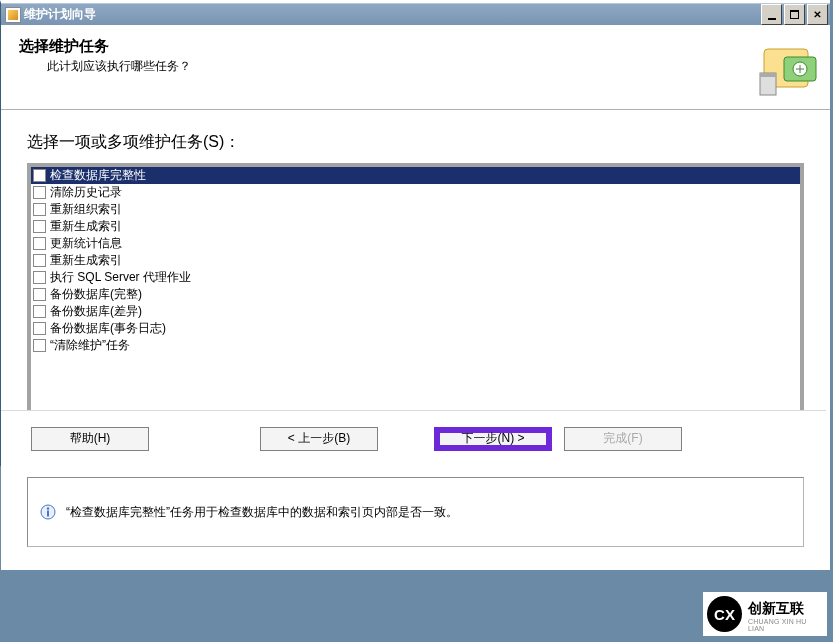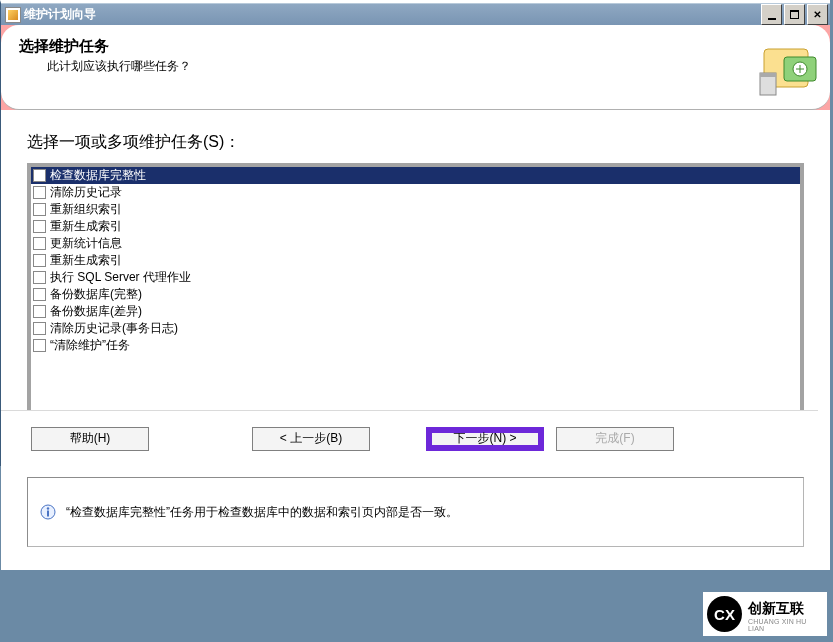--- a/index.html
+++ b/index.html
@@ -9,41 +9,41 @@
 
 .titlebar { height: 22px; background: linear-gradient(#8fa8c2,#7995b3); display: flex; align-items: center; padding: 0 2px 0 4px; color: #fff; border-top: 1px solid #b8cada; }
 .titlebar .icon-box { width: 16px; height: 16px; margin-right: 3px; background: #fff; border: 1px solid #888; position: relative; }
 .titlebar .icon-box::after{content:"";position:absolute;inset:2px;background:linear-gradient(135deg,#ffd060,#d88b20);}
 .titlebar .title { flex: 1; font-weight: bold; font-size: 12px; }
 .sysbtn { width: 21px; height: 21px; margin-left: 2px; background: #d4d0c8; border: 1px solid #fff; border-right-color:#404040; border-bottom-color:#404040; display:flex;align-items:center;justify-content:center;font-family: Tahoma; font-size: 10px; color:#000;}
 .sysbtn.min div{width:8px;height:2px;background:#000;margin-top:8px;}
 .sysbtn.max div{width:9px;height:9px;border:1px solid #000;border-top-width:2px;}
 .sysbtn.close{font-weight:bold;}
 
-.header-pane { height: 85px; background: #fff; border-bottom: 1px solid #b0b0b0; padding: 12px 18px; position: relative; border-radius: 18px; }
+.header-pane { height: 85px; background: #fff; border-bottom: 1px solid #b0b0b0; padding: 12px 18px; position: relative; }
 .header-pane h1 { font-size: 15px; font-weight: bold; }
 .header-pane .sub { font-size: 12px; margin-left: 28px; margin-top: 2px; }
 .header-icon { position: absolute; right: 12px; top: 18px; width: 60px; height: 56px; }
 .header-icon svg{width:100%;height:100%;}
 
 .body-pane { padding: 22px 26px 0 26px; background: #fff; height: 460px; }
 .instr { margin-bottom: 10px; font-size: 16px; }
 
 .listbox { border: 4px solid #a3a3a3; width: 100%; height: 290px; background: #fff; overflow-y: auto; }
 .listitem { display: flex; align-items: center; height: 17px; padding-left: 2px; font-size: 12px; }
 .listitem.selected { background: #1a2f6b; color: #fff; }
 .listitem input[type=checkbox]{ width:13px; height:13px; margin-right:4px; appearance:none; background:#fff; border:1px solid #888; }
 .listitem.selected input[type=checkbox]{background:#fff;}
 
 .descbox { margin-top: 24px; border: 1px solid #b5b5b5; border-top-color:#8c8c8c; border-left-color:#8c8c8c; height: 70px; padding: 8px 12px; display:flex; align-items:center; gap:10px; }
 .info-icon{width:16px;height:16px;flex-shrink:0;}
 .info-icon svg{width:100%;height:100%;}
 .descbox span{font-size:12px;}
 
-.footer { position:absolute; bottom:0; left:0; right:12px; height: 56px; background:#fff; border-top: 1px solid #c8c8c8aa; display:flex; align-items:center; padding: 0 14px 0 30px; }
+.footer { position:absolute; bottom:0; left:0; right:4px; height: 56px; background:#fff; border-top: 1px solid #c8c8c8aa; display:flex; align-items:center; padding: 0 14px 0 30px; }
 .btn { width: 118px; height: 24px; background: #f4f4f4; border: 1px solid #808080; font-size: 12px; display:flex;align-items:center;justify-content:center; gap:4px;}
 .btn.default{border:6px solid #6d28d9;margin-left:44px;}
 .btn.disabled{color:#aaa;}
 .spacer{flex:1;}
 .btn-gap{width:12px;}
 
 .watermark{position:absolute;bottom:6px;right:6px;width:124px;height:44px;background:#fff;display:flex;align-items:flex-end;gap:6px;padding:4px;}
 .watermark .wl{width:36px;height:36px;border-radius:50%;background:#000;color:#fff;display:flex;align-items:center;justify-content:center;font-weight:bold;font-size:15px;}
 .watermark .wt{font-size:14px;font-weight:bold;}
 .watermark .ws{font-size:7px;color:#888;letter-spacing:0.2px;}
@@ -115,21 +115,21 @@
         <div class="listitem">
           <input type="checkbox" style="">
           <span>备份数据库(完整)</span>
         </div>
         <div class="listitem">
           <input type="checkbox" style="">
           <span>备份数据库(差异)</span>
         </div>
         <div class="listitem">
           <input type="checkbox" style="">
-          <span>清除历史记录(事务日志)</span>
+          <span>备份数据库(事务日志)</span>
         </div>
         <div class="listitem">
           <input type="checkbox" style="">
           <span>“清除维护”任务</span>
         </div>
       </div>
 
     <div class="descbox">
       <div class="info-icon">
         <svg viewBox="0 0 16 16">

